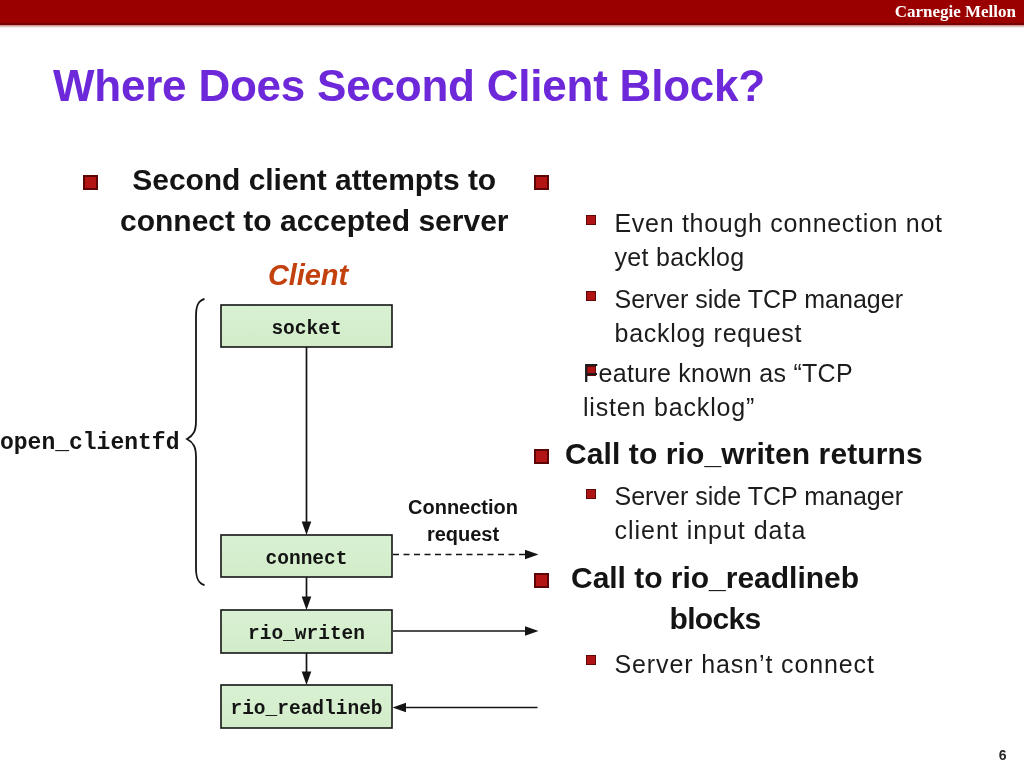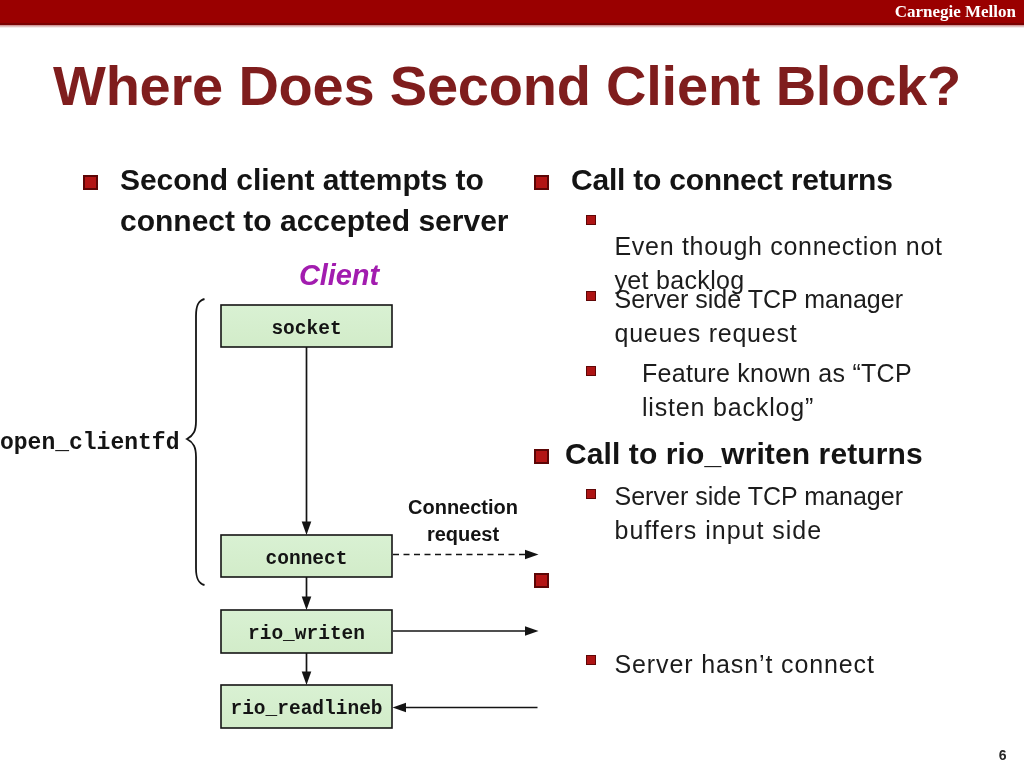--- a/index.html
+++ b/index.html
@@ -6,28 +6,28 @@
   body{width:1024px;height:768px;background:#ffffff;overflow:hidden;
        font-family:"Liberation Sans",sans-serif;}
   .page{position:relative;width:1024px;height:695px;}
   .topbar{position:absolute;left:0;top:0;width:1024px;height:23px;
           background:#9a0000;border-bottom:2px solid #7a0202;}
   .fade{position:absolute;left:0;top:25px;width:1024px;height:3px;
           background:linear-gradient(to bottom,rgba(140,10,10,.5),rgba(255,255,255,0));}
   .cmu{position:absolute;top:0;left:0;width:1016px;text-align:right;
        font-family:"Liberation Serif",serif;font-weight:bold;color:#ffffff;
        font-size:17px;line-height:23px;}
-  .title{position:absolute;left:53px;top:63px;font-size:56px;font-weight:bold;
-         color:#7f1d1d;line-height:46px;letter-spacing:-0.22px;white-space:nowrap;}
+  .title{position:absolute;left:53px;top:63px;font-size:44px;font-weight:bold;
+         color:#6d28d9;line-height:46px;letter-spacing:-0.22px;white-space:nowrap;}
   .sq{position:absolute;background:#b31515;border:2px solid #5c0606;box-sizing:border-box;}
   .sqs{position:absolute;background:#ae1414;border:1.5px solid #600707;box-sizing:border-box;}
-  .mb{position:absolute;font-size:30px;font-weight:bold;color:#141414;line-height:42px;white-space:nowrap;}
+  .mb{position:absolute;font-size:30px;font-weight:bold;color:#141414;line-height:42px;white-space:nowrap;text-align:center;}
   .sb{position:absolute;font-size:25px;color:#1c1c1c;line-height:34px;white-space:nowrap;}
   .client{position:absolute;left:268px;top:261px;width:80px;text-align:center;
-          font-size:29px;font-weight:bold;font-style:italic;color:#a21caf;line-height:29px;letter-spacing:-0.1px;margin-left:31px;}
+          font-size:29px;font-weight:bold;font-style:italic;color:#c2410c;line-height:29px;letter-spacing:-0.1px;}
   .pagenum{position:absolute;left:956.5px;top:747.8px;width:50px;text-align:right;
            font-size:14px;font-weight:bold;color:#262626;line-height:14px;}
 </style>
 </head>
 <body>
 <div class="page">
   <div class="topbar"></div>
   <div class="fade"></div>
   <div class="cmu">Carnegie Mellon</div>
   <div class="title">Where Does Second Client Block?</div>
@@ -80,36 +80,36 @@
     <line x1="393" y1="631" x2="526" y2="631" stroke="#141414" stroke-width="1.7"></line>
     <line x1="405" y1="707.5" x2="537.5" y2="707.5" stroke="#141414" stroke-width="1.7"></line>
 
     <g font-family="Liberation Sans, sans-serif" font-size="20px" text-anchor="middle" font-weight="bold" fill="#141414">
       <text x="463" y="514">Connection</text>
       <text x="463" y="541">request</text>
     </g>
   </svg>
 
   <div class="sq" style="left:534px;top:174.6px;width:15px;height:15px;"></div>
-  <div class="mb" style="left:571px;top:159.3px;letter-spacing:-0.22px;">Call to connect returns</div>
 
   <div class="sqs" style="left:586px;top:215.2px;width:10px;height:10px;"></div>
-  <div class="sb" style="left:614.5px;top:205.5px;margin-top:23px;"><span style="letter-spacing:0.70px">Even though connection not</span><br><span style="letter-spacing:0.32px">yet backlog</span></div>
+  <div class="sb" style="left:614.5px;top:205.5px;"><span style="letter-spacing:0.70px">Even though connection not</span><br><span style="letter-spacing:0.32px">yet backlog</span></div>
 
   <div class="sqs" style="left:586px;top:291.2px;width:10px;height:10px;"></div>
-  <div class="sb" style="left:614.5px;top:281.5px;"><span style="letter-spacing:0.02px">Server side TCP manager</span><br><span style="letter-spacing:0.75px">queues request</span></div>
+  <div class="sb" style="left:614.5px;top:281.5px;"><span style="letter-spacing:0.02px">Server side TCP manager</span><br><span style="letter-spacing:0.75px">backlog request</span></div>
 
   <div class="sqs" style="left:586px;top:365.5px;width:10px;height:10px;"></div>
-  <div class="sb" style="left:642px;top:355.8px;"><span style="letter-spacing:0.28px">Feature known as “TCP</span><br><span style="letter-spacing:0.82px">listen backlog”</span></div>
+  <div class="sb" style="left:583px;top:355.8px;"><span style="letter-spacing:0.28px">Feature known as “TCP</span><br><span style="letter-spacing:0.82px">listen backlog”</span></div>
 
   <div class="sq" style="left:534px;top:449.3px;width:15px;height:15px;"></div>
   <div class="mb" style="left:565px;top:433px;letter-spacing:0.1px;">Call to rio_writen returns</div>
 
   <div class="sqs" style="left:586px;top:489.1px;width:10px;height:10px;"></div>
-  <div class="sb" style="left:614.5px;top:479.4px;"><span style="letter-spacing:0.02px">Server side TCP manager</span><br><span style="letter-spacing:0.98px">buffers input side</span></div>
+  <div class="sb" style="left:614.5px;top:479.4px;"><span style="letter-spacing:0.02px">Server side TCP manager</span><br><span style="letter-spacing:0.98px">client input data</span></div>
 
   <div class="sq" style="left:534px;top:572.9px;width:15px;height:15px;"></div>
+  <div class="mb" style="left:571px;top:556.9px;line-height:41.5px;"><span style="letter-spacing:-0.02px">Call to rio_readlineb</span><br><span style="letter-spacing:-0.7px">blocks</span></div>
 
   <div class="sqs" style="left:586px;top:655px;width:10px;height:10px;"></div>
   <div class="sb" style="left:614.5px;top:645.6px;line-height:36.5px;"><span style="letter-spacing:0.88px">Server hasn’t connect</span><br></div>
 
   <div class="pagenum">6</div>
 </div>
 
 </body></html>

